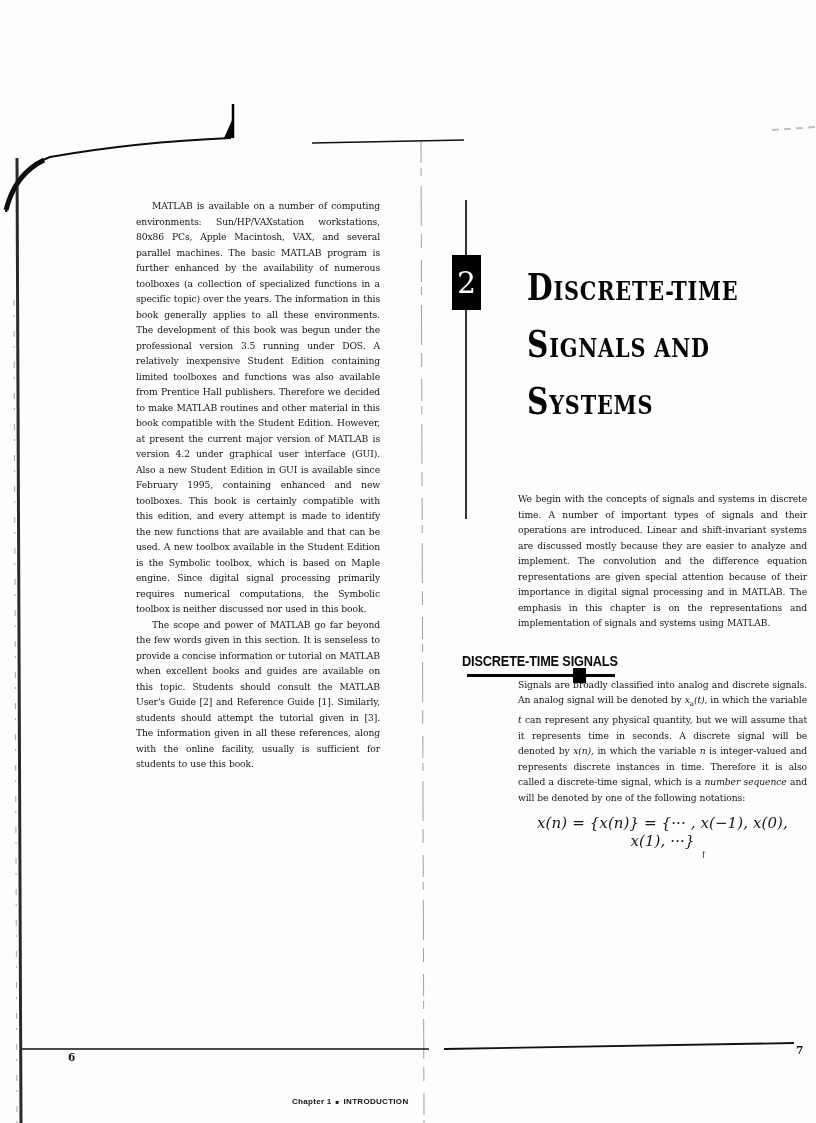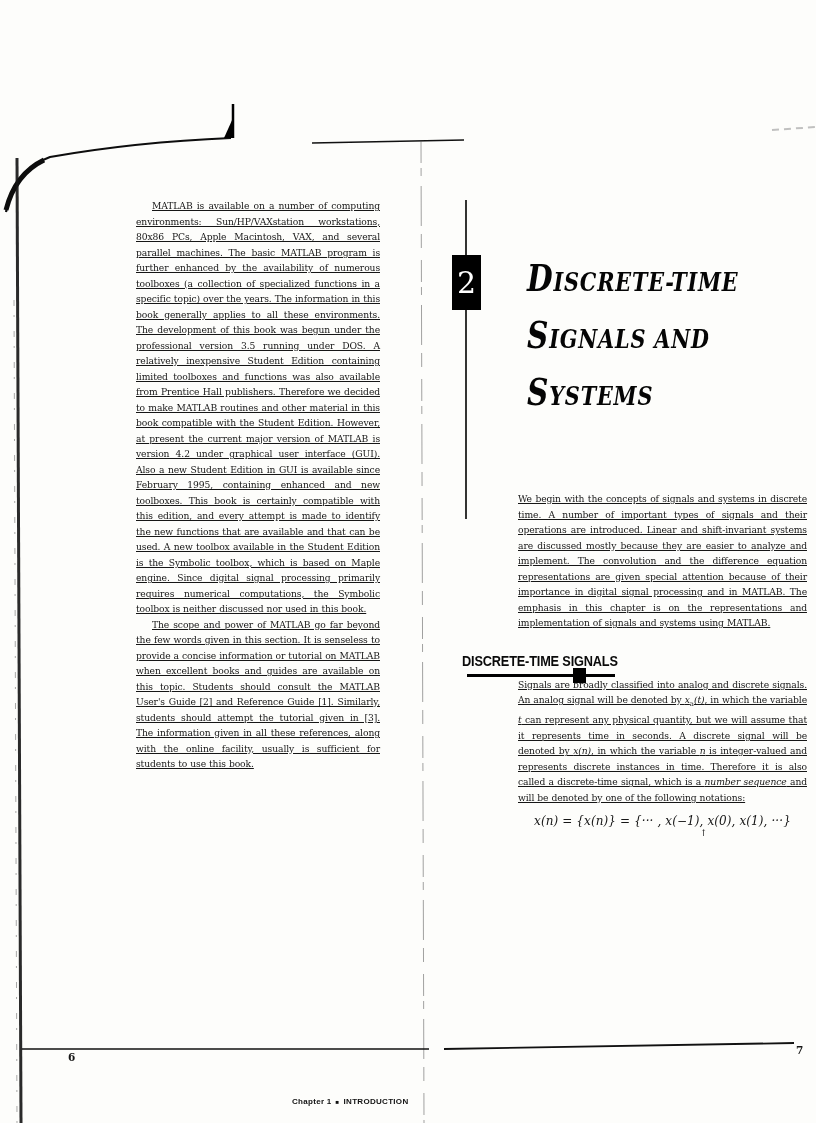--- a/index.html
+++ b/index.html
@@ -5,52 +5,52 @@
   html,body{margin:0;padding:0;}
   body{
     width:816px;height:1123px;position:relative;overflow:hidden;
     background:#fdfdfb;color:#161616;
     font-family:"DejaVu Serif", serif;
   }
   .artifacts{position:absolute;left:0;top:0;z-index:0;}
   .col{position:absolute;z-index:1;}
   .para{
     font-size:9.2px;line-height:15.5px;text-align:justify;
-    letter-spacing:-0.1px;word-spacing:0.2px;text-decoration:underline;
+    letter-spacing:-0.1px;word-spacing:0.2px;
   }
   .indent{text-indent:16px;}
   
   .left-col{left:136px;top:198px;width:244px;}
   
   .chapter-num{
     position:absolute;left:452px;top:255px;width:29px;height:55px;
     background:#000;color:#fff;z-index:1;
     display:flex;align-items:center;justify-content:center;
     font-size:30px;font-family:"DejaVu Serif",serif;
   }
-  .chapter-title{position:absolute;left:527px;top:252px;z-index:1;font-style:italic;}
+  .chapter-title{position:absolute;left:527px;top:261px;z-index:1;}
   .title-line{
     font-family:"DejaVu Serif",serif;font-weight:700;color:#050505;
     font-size:26px;line-height:53px;letter-spacing:1px;white-space:nowrap;
     transform:scaleX(0.8);transform-origin:0 0;
   }
   .title-line::first-letter{font-size:37px;}
   .right-col{left:518px;top:491px;width:289px;}
   .section-head-wrap{margin-left:-56px;margin-top:21px;}
   .section-heading{
     font-family:"Liberation Sans",sans-serif;font-weight:700;
     font-size:15px;letter-spacing:-0.2px;color:#0a0a0a;white-space:nowrap;
     transform:scaleX(0.85);transform-origin:0 0;
   }
   .head-rule{position:relative;margin-top:5px;margin-left:5px;width:148px;height:3px;background:#000;}
   .head-rule-marker{position:absolute;left:106px;top:-6px;width:13px;height:15px;background:#000;}
   .section-para{margin-top:50px;}
   .equation{
     margin-top:9px;text-align:center;font-style:italic;
-    font-size:12px;letter-spacing:0.1px;
+    font-size:15px;letter-spacing:0.1px;
   }
   .eq-arrow{height:12px;font-size:9px;margin-left:182px;line-height:10px;}
   .where-para{margin-top:11px;}
   
   .footer-item{position:absolute;z-index:1;}
   .page-num{font-size:10.5px;font-weight:700;font-family:"DejaVu Serif",serif;}
   .footer-left-num{left:68px;top:1051px;}
   .footer-right-num{left:796px;top:1044px;}
   .footer-chapter{
     left:292px;top:1053px;font-family:"Liberation Sans",sans-serif;

